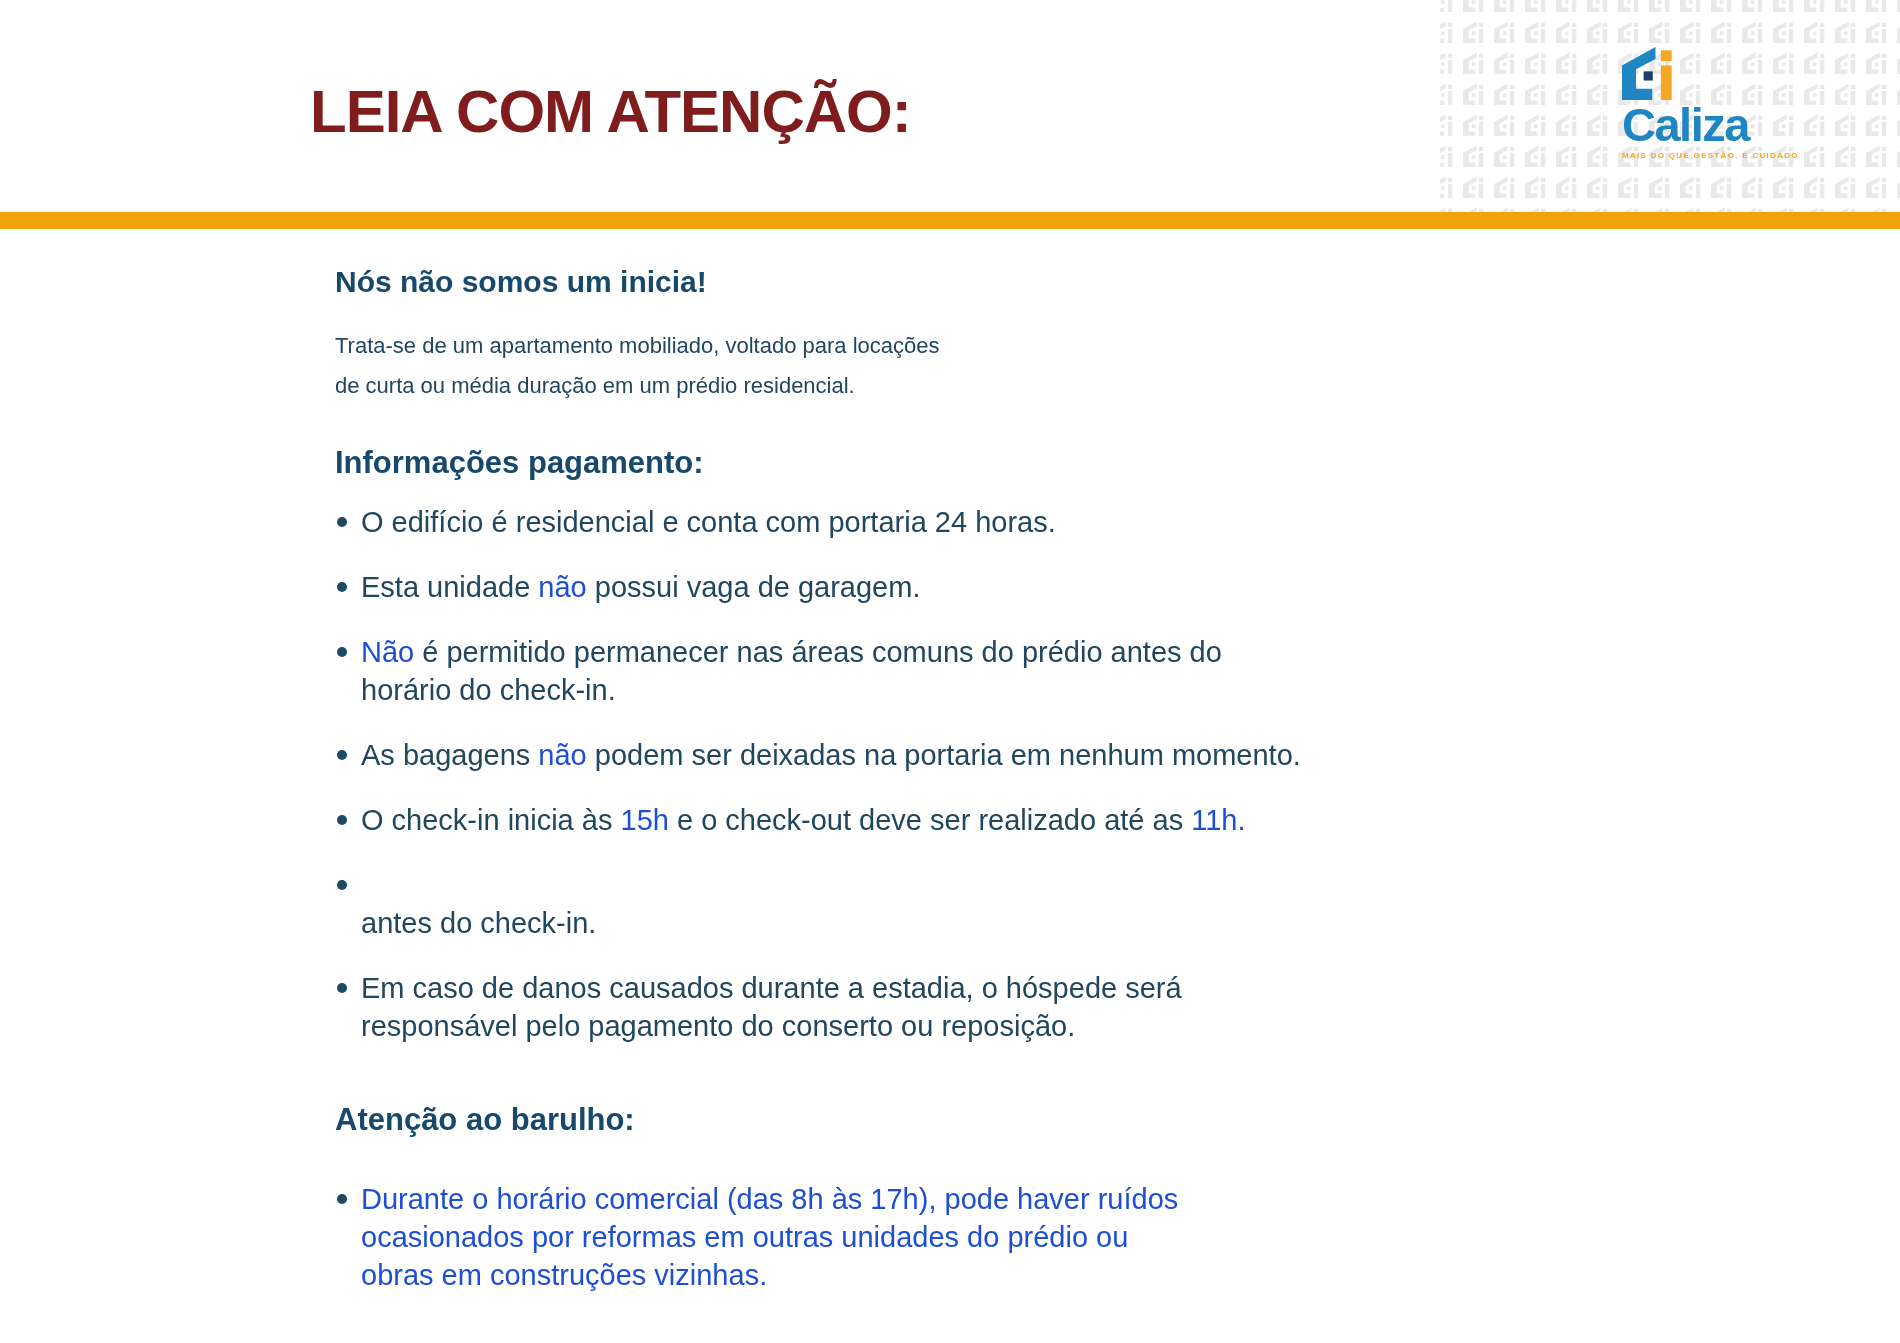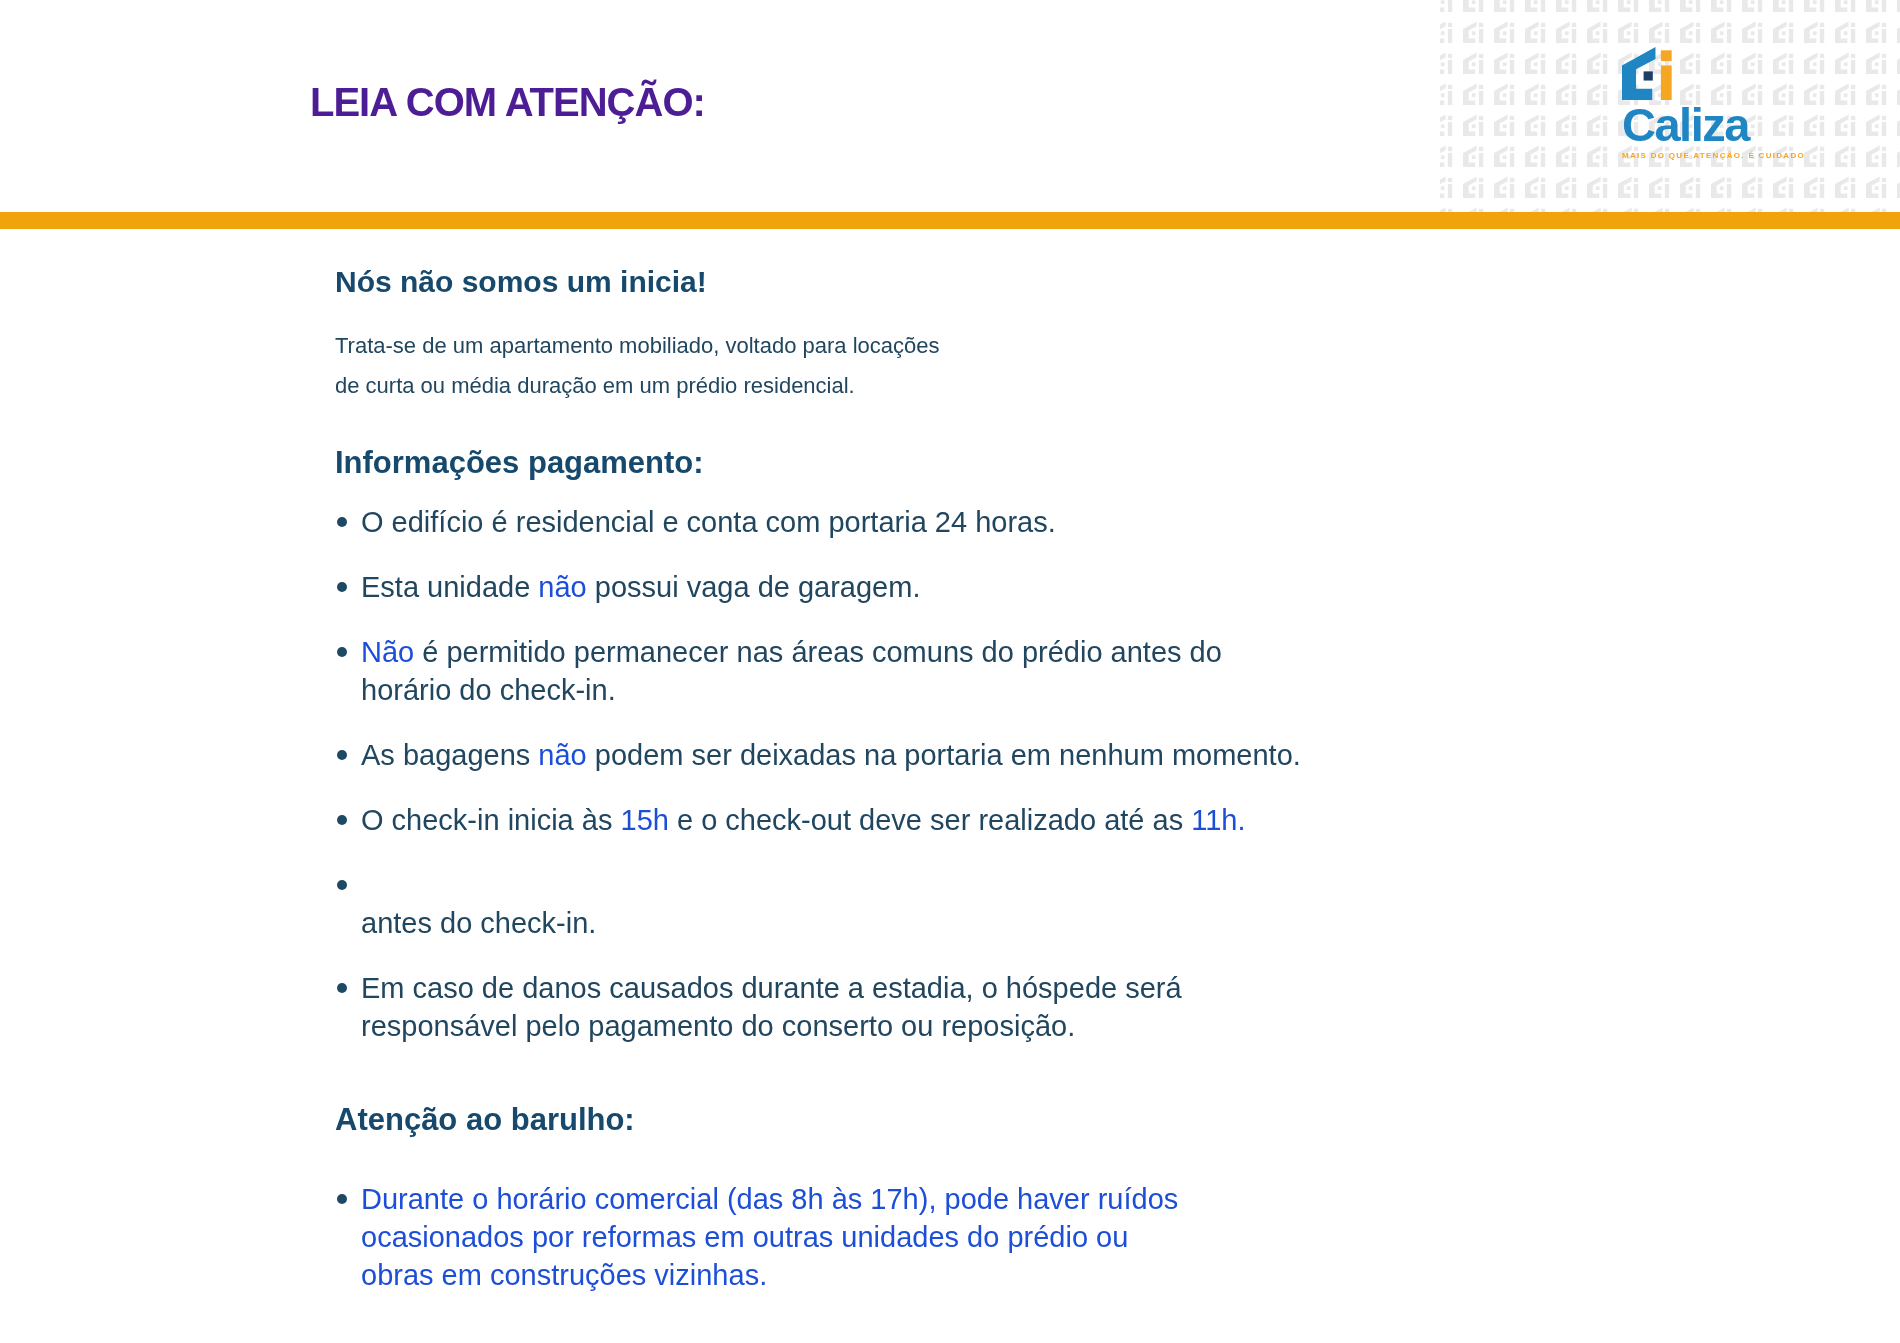--- a/index.html
+++ b/index.html
@@ -10,22 +10,22 @@
     font-family:"Liberation Sans", sans-serif;
     color:#21465f;
     overflow:hidden;
   }
 
   
   .header { position:absolute; top:0; left:0; width:1900px; height:212px; background:#ffffff; }
 
   .page-title {
     position:absolute; top:60px; left:310px;
-    font-size:40px; font-weight:800; letter-spacing:-1px;
-    color:#4c1d95; line-height:1.0;
+    font-size:60px; font-weight:800; letter-spacing:-1px;
+    color:#7f1d1d; line-height:1.0;
     padding-top:22px;
   }
 
   .logo-block {
     position:absolute; top:0; right:0; width:460px; height:212px;
     overflow:hidden;
   }
   .logo-pattern { position:absolute; inset:0; }
   .logo-pattern svg { position:absolute; }
 
@@ -862,21 +862,21 @@
         </svg>
       </div>
     <div class="logo-lockup">
       <span class="logo-mark"><svg viewBox="0 0 100 100" width="54" height="54">
             <path d="M0,100 L0,36 L62,2 L62,24 L26,43 L26,79 L56,79 L56,100 Z" fill="#1f85c3"></path>
             <rect x="40" y="47" width="17" height="17" fill="#1d3f66"></rect>
             <rect x="72" y="8" width="20" height="20" fill="#f5a623"></rect>
             <rect x="72" y="36" width="20" height="64" fill="#f5a623"></rect>
           </svg></span>
       <span class="logo-wordmark">Caliza</span>
-      <span class="logo-tagline">MAIS DO QUE ATENÇÃO. É CUIDADO</span>
+      <span class="logo-tagline">MAIS DO QUE GESTÃO. É CUIDADO</span>
     </div>
   </div>
 </div>
 
 <div class="divider-bar"></div>
 
 <div class="content">
 
   <h2 class="section-heading intro-heading">Nós não somos um inicia!</h2>
 

